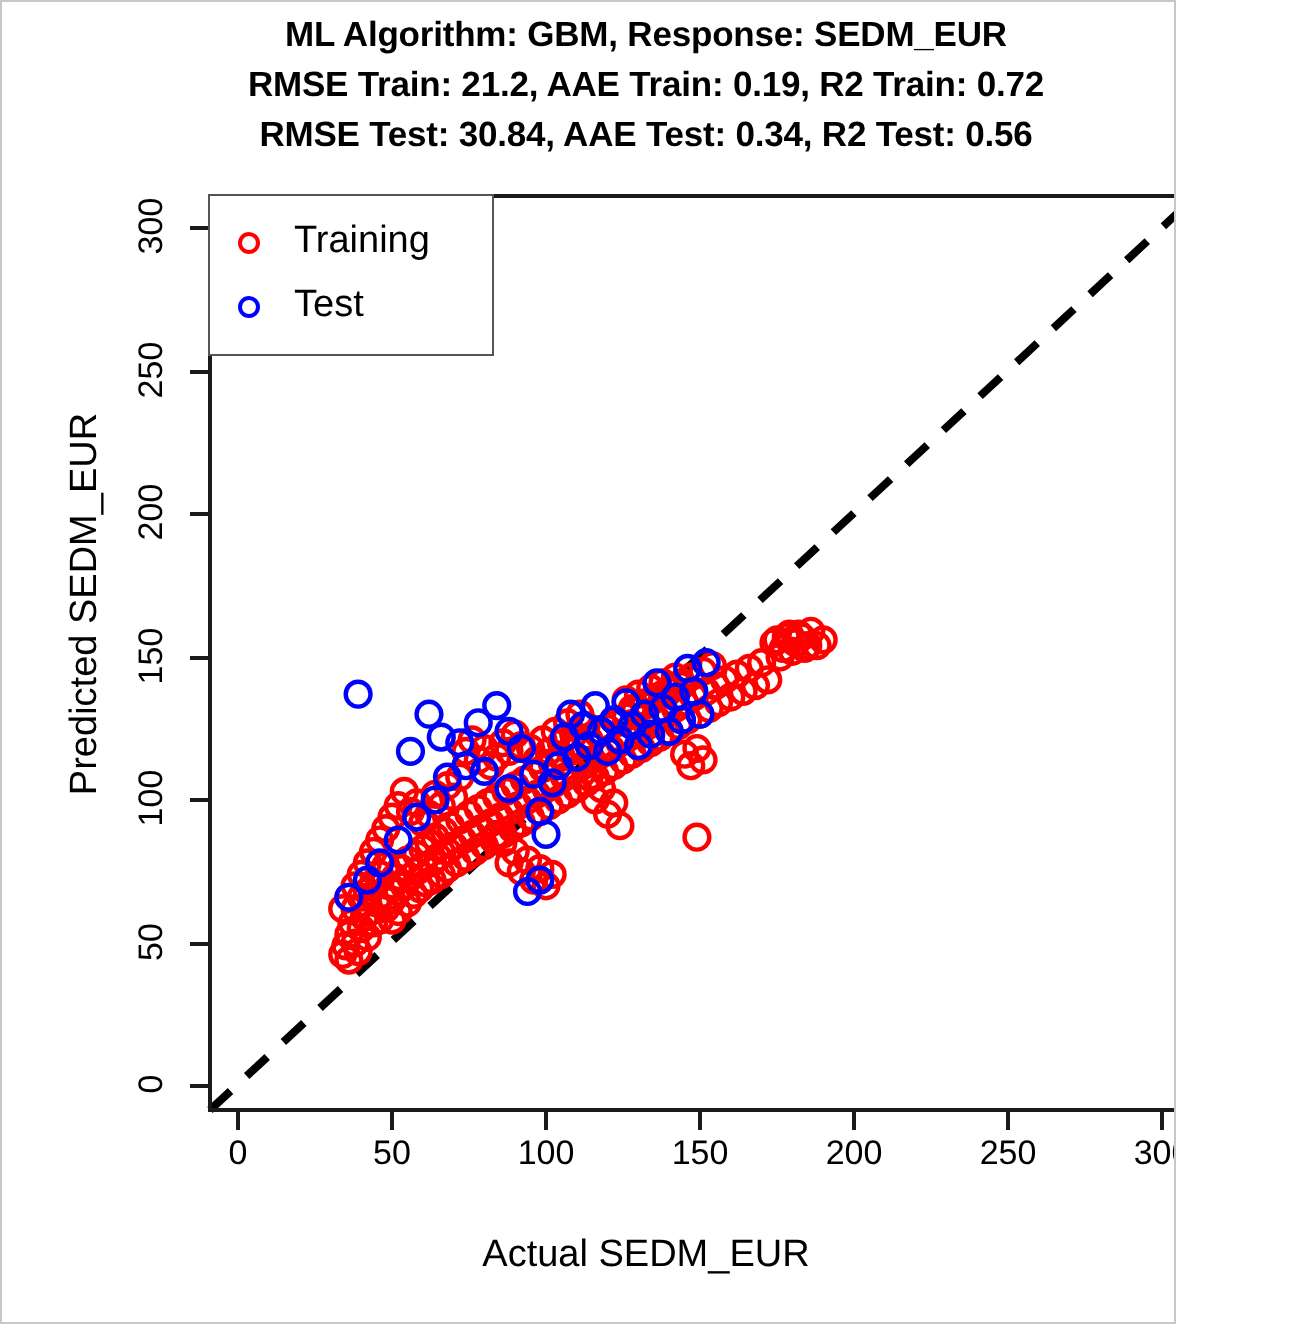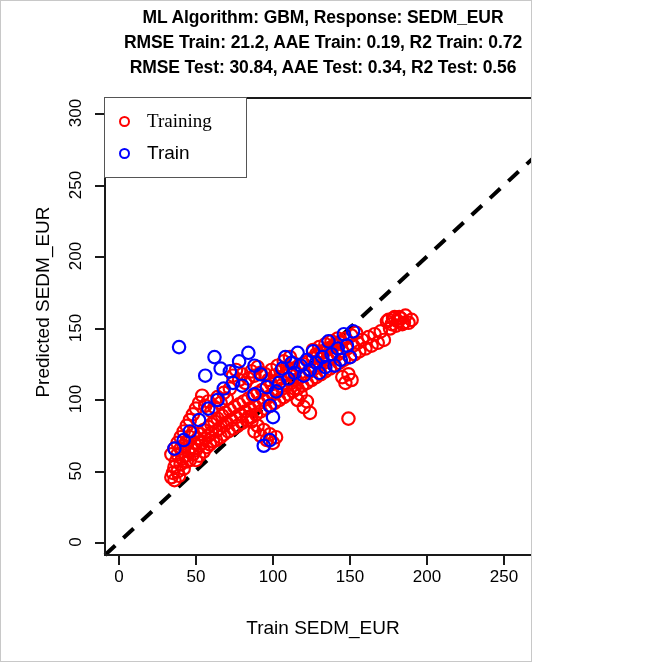--- a/index.html
+++ b/index.html
@@ -8,21 +8,21 @@
     background: #ffffff;
   }
   body {
     width: 646px;
     height: 664px;
     font-family: "Liberation Sans", sans-serif;
     overflow: hidden;
   }
   #canvas {
     position: relative;
-    width: 532px;
+    width: 588px;
     height: 662px;
     background: #ffffff;
     border: 1px solid #c8c8c8;
     box-sizing: border-box;
     overflow: hidden;
   }
   
   #title-block {
     position: absolute;
     left: 0;
@@ -130,21 +130,21 @@
     border: 1px solid #555555;
     background: #ffffff;
     box-sizing: border-box;
   }
   .legend-row {
     position: absolute;
     left: 0;
     width: 143px;
     height: 32px;
   }
-  .legend-row.r0 { top: 10px; font-family: Liberation Serif, serif; }
+  .legend-row.r0 { top: 10px; }
   .legend-row.r1 { top: 42px; }
   .legend-mark {
     position: absolute;
     left: 14px;
     top: 8px;
     width: 11px;
     height: 11px;
     border-radius: 50%;
     border: 2px solid #ff0000;
     box-sizing: border-box;
@@ -487,27 +487,27 @@
       <div class="ytick" style="top: 326.5px;"></div>
       <div class="yticklab" style="top: 316.5px;">150</div>
       <div class="ytick" style="top: 255px;"></div>
       <div class="yticklab" style="top: 245px;">200</div>
       <div class="ytick" style="top: 183.5px;"></div>
       <div class="yticklab" style="top: 173.5px;">250</div>
       <div class="ytick" style="top: 112px;"></div>
       <div class="yticklab" style="top: 102px;">300</div>
     </div>
 
-  <div id="xlab">Train SEDM_EUR</div>
+  <div id="xlab">Actual SEDM_EUR</div>
   <div id="ylab">Predicted SEDM_EUR</div>
 
   <div id="legend">
     <div class="legend-row r0">
       <span class="legend-mark"></span>
       <span class="legend-label">Training</span>
     </div>
     <div class="legend-row r1">
       <span class="legend-mark blue"></span>
-      <span class="legend-label">Train</span>
+      <span class="legend-label">Test</span>
     </div>
   </div>
 
 </div>
 
 </body></html>

